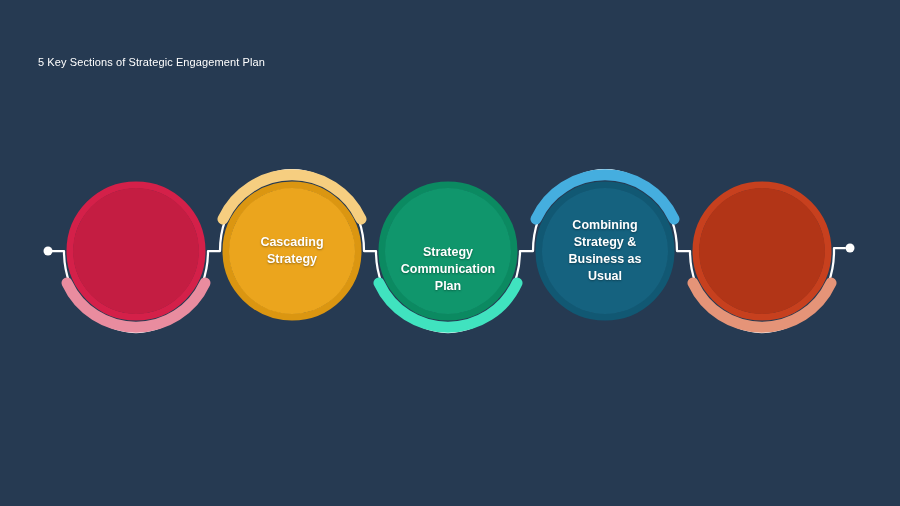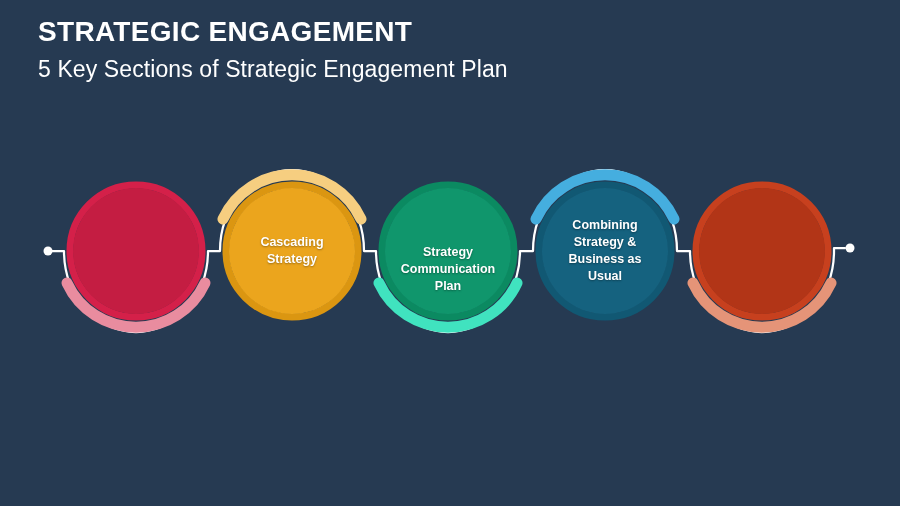--- a/index.html
+++ b/index.html
@@ -10,21 +10,21 @@
     position:relative;overflow:hidden;
   }
   .stage{position:absolute;inset:0;width:900px;height:506px;}
   .title{
     position:absolute;left:38px;top:16px;
     color:#FFFFFF;font-size:28px;font-weight:800;letter-spacing:.3px;
     margin:0;
   }
   .subtitle{
     position:absolute;left:38px;top:56px;
-    color:#FFFFFF;font-size:23px;font-weight:400;letter-spacing:.1px;
+    color:#FFFFFF;font-size:11px;font-weight:400;letter-spacing:.1px;
     margin:0;
   }
   svg.diagram{position:absolute;left:0;top:0;}
   .label{
     position:absolute;
     transform:translate(-50%,-50%);
     text-align:center;
     color:#FFFFFF;
     font-size:12.5px;font-weight:700;line-height:1.35;
     text-shadow:0 1px 2px rgba(0,0,0,.35);
@@ -34,21 +34,20 @@
   .label.s2{left:292px;top:251px;width:88px;}
   .label.s3{left:448px;top:251px;width:104px;margin-top:18px;}
   .label.s4{left:605px;top:251px;width:96px;}
   .label.s5{left:762px;top:251px;width:88px;}
 </style>
 </head>
 <body style="background: rgb(38, 58, 82);">
 
 <div class="stage">
 
-  <h1 class="title">STRATEGIC ENGAGEMENT</h1>
   <h2 class="subtitle">5 Key Sections of Strategic Engagement Plan</h2>
 
   <svg class="diagram" width="900" height="506" viewBox="0 0 900 506">
 
     <path d="M 48 251 H 64
              A 72 81 0 0 0 208 251 H 220
              A 72 81 0 0 1 364 251 H 376
              A 72 81 0 0 0 520 251 H 533
              A 72 81 0 0 1 677 251 H 690
              A 72 81 0 0 0 834 251 L 834 248 H 845" fill="none" stroke-width="2.25" stroke-linejoin="round" stroke-linecap="round" stroke="#FFFFFF"></path>

